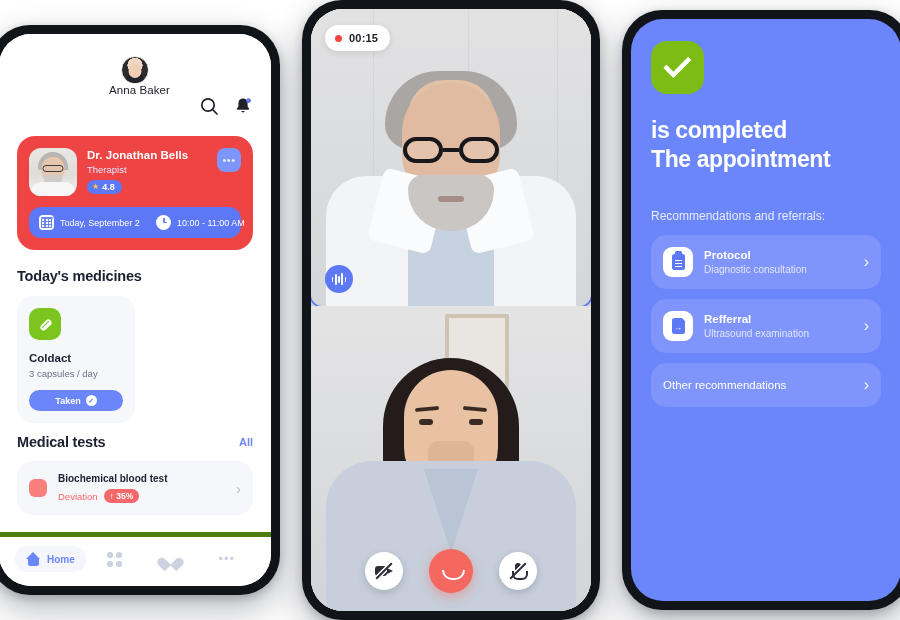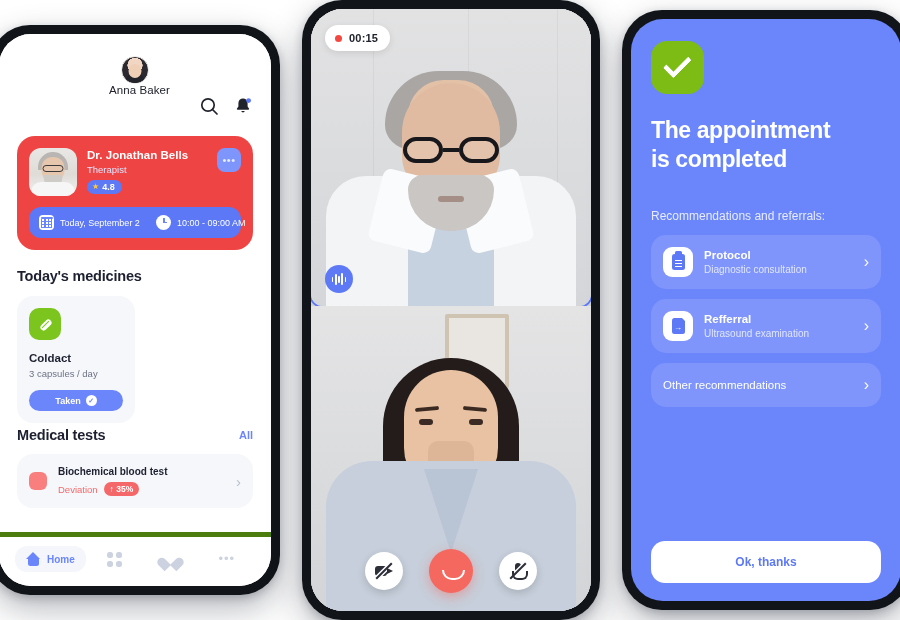--- a/index.html
+++ b/index.html
@@ -137,21 +137,21 @@
   .med-badge {
     margin-top: 11px; height: 21px; border-radius: 11px; display:flex; align-items:center;
     justify-content:center; gap:5px; font-size:9px; font-weight:600; color:#fff; cursor:pointer;
   }
   .badge-check{ width:11px; height:11px; border-radius:50%; background:#fff; position:relative;}
   .badge-check::after{content:"✓"; position:absolute; left:50%; top:50%; transform:translate(-50%,-52%); font-size:7px; color:#6b86fb; font-weight:700;}
   .badge-clock{ width:11px; height:11px; border-radius:50%; background:#fff; position:relative;}
   .badge-clock::before{content:""; position:absolute; left:50%; top:2.3px; width:1.1px; height:3.6px; background:#f1a058;}
   .badge-clock::after{content:""; position:absolute; left:50%; top:5.2px; width:3px; height:1.1px; background:#f1a058;}
 
-  .tests-wrap { margin-top: 4px; }
+  .tests-wrap { margin-top: 11px; }
   .test-card {
     margin-top: 11px; background:#f6f7fa; border-radius: 16px;
     padding: 12px 12px; display:flex; align-items:center;
   }
   .test-sq { width:18px; height:18px; border-radius:6px; background:#f97f7f; flex:0 0 auto;}
   .test-info { margin-left: 11px; }
   .test-name { font-size: 10px; font-weight:600; color:#1d2030; }
   .test-sub { margin-top:5px; display:flex; align-items:center; gap:6px;}
   .test-dev { font-size:9.5px; color:#f4686a; }
   .dev-pill { background:#f4686a; color:#fff; font-size:8.5px; font-weight:700; border-radius:8px; padding:2px 6px;}
@@ -343,21 +343,21 @@
               </div>
               <div class="dots-btn">•••</div>
             </div>
             <div class="appt-when">
               <div class="when-item">
                 <span class="sq-icon cal-ic"></span>
                 <span class="txt">Today, September 2</span>
               </div>
               <div class="when-item" style="margin-left:8px;">
                 <span class="sq-icon clk-ic"></span>
-                <span class="txt">10:00 - 09:00 AM</span>
+                <span class="txt">10:00 - 11:00 AM</span>
               </div>
             </div>
           </div>
 
           <div class="med-wrap">
             <div class="sec-title">Today's medicines</div>
             <div class="med-list">
 
               <div class="med-card">
                 <div class="med-icon" style="background:#7cc51f">
@@ -498,22 +498,22 @@
 
   <div class="phone phone-3">
     <div class="screen">
       <div class="p3">
 
         <div class="check-box">
           <span class="check-glyph"></span>
         </div>
 
         <div class="p3-title">
+          <div>is completed</div>
           <div>The appointment</div>
-          <div>is completed</div>
         </div>
 
         <div class="p3-sub">Recommendations and referrals:</div>
 
         <div class="rec-list">
 
           <div class="rec-item">
             <span class="rec-ic">
                 <span class="doc-ic"></span>
               </span>
@@ -535,21 +535,18 @@
             <span class="rec-chev">›</span>
           </div>
 
           <div class="rec-item simple">
             <span class="rec-title">Other recommendations</span>
             <span class="rec-chev">›</span>
           </div>
 
         </div>
 
-        <div class="ok-btn">
-          <span class="ok-label">Ok, thanks</span>
-        </div>
 
       </div>
     </div>
   </div>
 
 </div>
 
 </body></html>

